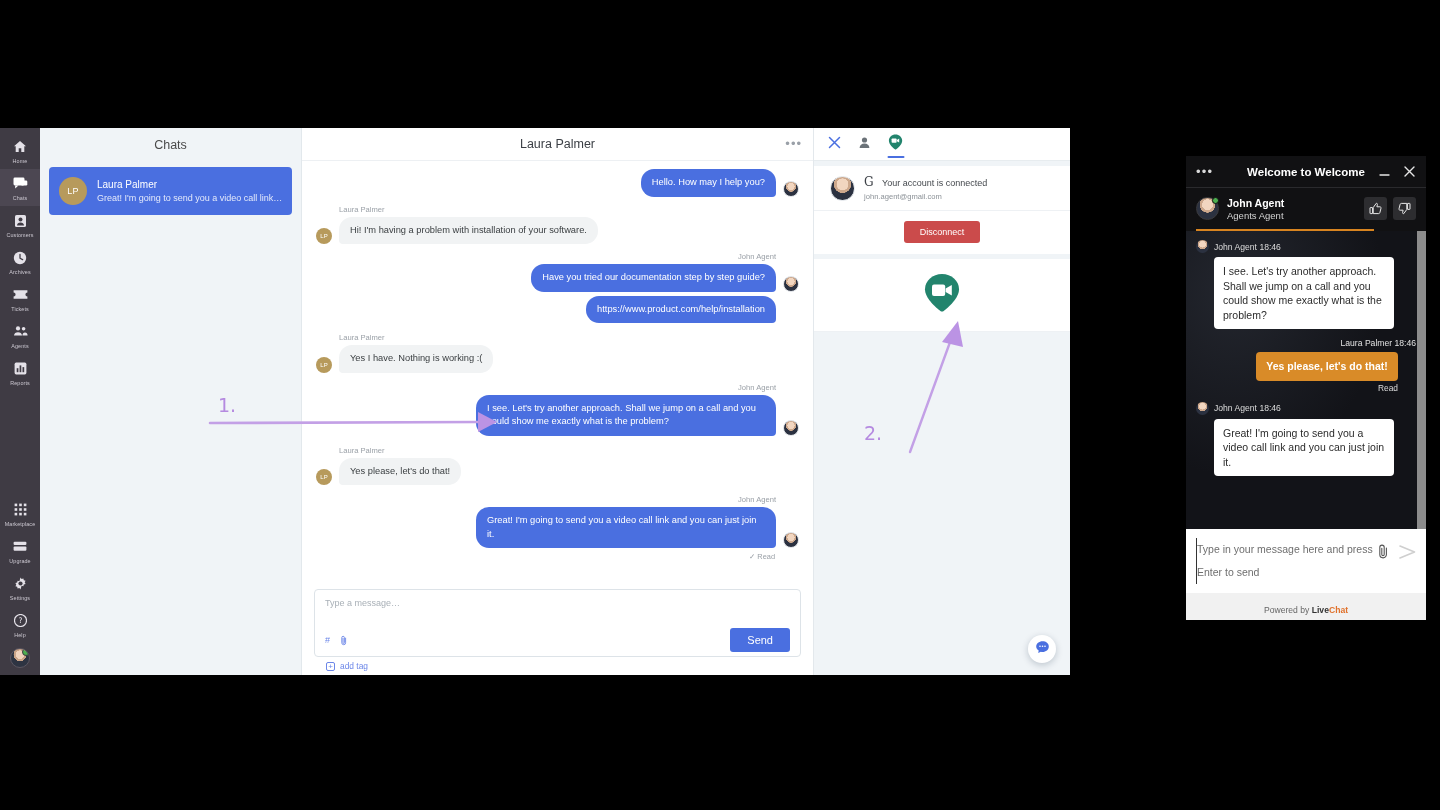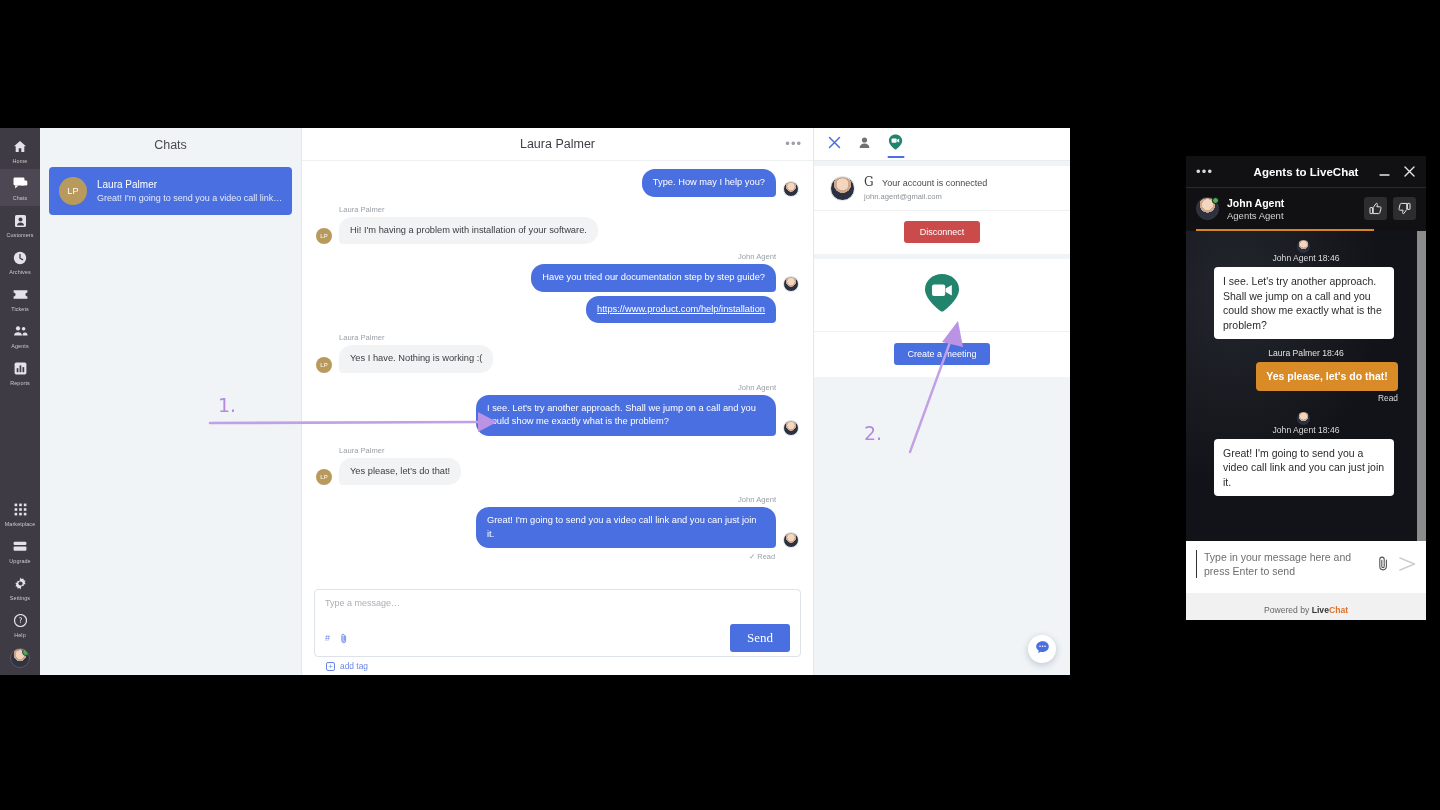--- a/index.html
+++ b/index.html
@@ -149,21 +149,21 @@
   }
   .msg-row.out .msg-author { text-align: right; }
   .bubble {
     border-radius: 13px;
     padding: 7px 11px;
     font-size: 9.3px;
     line-height: 13.5px;
   }
   .bubble.out { background: #4a6fe0; color: #fff; border-bottom-right-radius: 4px;}
   .bubble.in  { background: #f1f3f4; color: #3c4043; border-bottom-left-radius: 4px;}
-  .bubble.link { text-decoration: underline; }
+  .bubble.link { }
   .ava-sm {
     width: 16px; height: 16px; border-radius: 50%;
     flex: 0 0 16px;
     overflow: hidden;
   }
   .ava-agent {
     background: radial-gradient(circle at 50% 32%, #f2d6c0 0 30%, #cda88c 31% 44%, #2b3140 45% 100%);
     border: 1px solid #dfe2e6;
   }
   .ava-lp {
@@ -191,23 +191,23 @@
   #composer-placeholder { font-size: 9px; color: #a9b0b7; }
   #composer-bottom {
     margin-top: auto;
     display: flex; align-items: center;
   }
   .composer-ico { color: #6b86e8; font-size: 9px; margin-right: 11px; cursor: pointer; display:flex;}
   #send-btn {
     margin-left: auto;
     background: #4a6fe0; color: #fff;
     border: none; border-radius: 3px;
-    font-size: 13px; padding: 6px 17px;
+    font-size: 11px; padding: 6px 17px;
     cursor: pointer;
-    font-family: Liberation Serif, serif;
+    font-family: Liberation Sans, sans-serif;
   }
   #add-tag-row {
     display: flex; align-items: center;
     padding: 4px 0 0 12px;
   }
   #add-tag-plus {
     width: 9px; height: 9px;
     border: 1px solid #6b86e8; border-radius: 2px;
     color: #6b86e8; font-size: 8px; line-height: 7px;
     display: flex; align-items: center; justify-content: center;
@@ -344,21 +344,21 @@
       linear-gradient(160deg, #1a1c22 0%, #0c0d11 100%);
     padding: 9px 10px 6px 10px;
     position: relative;
     overflow: hidden;
   }
   #lc-scrollbar {
     position: absolute; right: 0; top: 0;
     width: 9px; height: 100%;
     background: #8c8c8c;
   }
-  .lc-meta { font-size: 8.6px; color: #ddd; display: flex; align-items: center; margin: 0 0 4px 0; flex-direction: column; }
+  .lc-meta { font-size: 8.6px; color: #ddd; display: flex; align-items: center; margin: 0 0 4px 0; }
   .lc-meta .ava {
     width: 13px; height: 13px; border-radius: 50%;
     background: radial-gradient(circle at 50% 32%, #f2d6c0 0 30%, #cda88c 31% 44%, #2b3140 45% 100%);
     margin-right: 5px; flex: 0 0 13px;
   }
   .lc-meta.right { justify-content: flex-end; color: #e2e2e2; }
   .lc-bubble-agent {
     background: #fff; color: #2b2b2b;
     border-radius: 4px;
     padding: 7px 9px;
@@ -375,22 +375,22 @@
     font-weight: bold;
   }
   .lc-read { text-align: right; font-size: 8.4px; color: #dcdcdc; margin: 0 18px 9px 0; }
   #lc-composer {
     background: #fff;
     padding: 9px 10px;
     display: flex; align-items: flex-start;
     min-height: 52px;
   }
   #lc-input-text {
-    font-size: 10.5px; line-height: 14px; color: #6e6e6e;
-    flex: 1; border-left: 1px solid #333; padding-left: 7px;
+    font-size: 10.5px; line-height: 23px; color: #6e6e6e;
+    flex: 1; border-left: 1px solid #333; padding-left: 0;
   }
   #lc-composer-icons { display: flex; align-items: center; gap: 9px; padding-top: 6px; }
   #lc-footer {
     background: #f1f1f1;
     text-align: center;
     font-size: 8.6px; color: #666;
     padding: 12px 0 5px 0;
   }
   #lc-footer b { color: #333; }
   #lc-footer .brand-chat { color: #e0712b; }
@@ -548,21 +548,21 @@
   <div id="chat-main-col">
     <div id="chat-main-header">
       <span id="chat-main-title">Laura Palmer</span>
       <span id="chat-more-btn">•••</span>
     </div>
 
     <div id="messages-scroll">
 
       <div class="msg-row out">
         <div class="msg-block">
-          <div class="bubble out">Type. How may I help you?</div>
+          <div class="bubble out">Hello. How may I help you?</div>
         </div>
         <div class="ava-sm ava-agent"></div>
       </div>
 
       <div class="msg-row in" style="margin-top:8px;">
         <div class="ava-sm ava-lp">LP</div>
         <div class="msg-block">
           <div class="msg-author">Laura Palmer</div>
           <div class="bubble in">Hi! I'm having a problem with installation of your software.</div>
         </div>
@@ -689,23 +689,20 @@
     <div id="meet-card">
       <div id="meet-logo-wrap">
         <span>
           <svg width="38" height="41" viewBox="0 0 38 41">
               <path d="M19 1C9.6 1 2 7.7 2 16.2c0 9 11 18.6 15.4 21.7 1 .7 2.3.7 3.3 0C25 34.8 36 25.2 36 16.2 36 7.7 28.4 1 19 1z" fill="#22846d"></path>
               <rect x="9" y="11.5" width="13.2" height="11.4" rx="2" fill="#fff"></rect>
               <path d="M22.6 15.6 L28.8 11.9 V22.6 L22.6 18.9z" fill="#fff"></path>
             </svg>
         </span>
       </div>
-      <div id="create-meeting-wrap">
-        <button id="create-meeting-btn">Create a meeting</button>
-      </div>
     </div>
 
     <div id="fab-chat">
       <span>
         <svg width="17" height="17" viewBox="0 0 17 17">
             <path d="M8.5 2.2c-3.5 0-6.3 2.3-6.3 5.2 0 1.7 1 3.2 2.5 4.1l-.5 2.6 2.7-1.4c.5.1 1 .2 1.6.2 3.5 0 6.3-2.3 6.3-5.5S12 2.2 8.5 2.2z" fill="#4a6fe0"></path>
             <circle cx="6" cy="7.3" r=".8" fill="#fff"></circle>
             <circle cx="8.5" cy="7.3" r=".8" fill="#fff"></circle>
             <circle cx="11" cy="7.3" r=".8" fill="#fff"></circle>
           </svg>
@@ -726,21 +723,21 @@
     <path d="M942 342 L958 321 L963 347 Z" fill="#bb93e4"></path>
   </g>
   <text class="anno-num-svg" x="218" y="412" fill="#b58ae0" font-size="19" font-family="DejaVu Sans">1.</text>
   <text class="anno-num-svg" x="864" y="440" fill="#b58ae0" font-size="19" font-family="DejaVu Sans">2.</text>
 </svg>
 
 <div id="livechat">
 
   <div id="lc-titlebar">
     <span id="lc-dots">•••</span>
-    <span id="lc-title">Agents to LiveChat</span>
+    <span id="lc-title">Welcome to Welcome</span>
     <span id="lc-winbtns">
       <span class="lc-winbtn">
         <svg width="13" height="11" viewBox="0 0 13 11">
             <path d="M2 9 H11" stroke="#e6e6e6" stroke-width="1.3" stroke-linecap="round"></path>
           </svg>
       </span>
       <span class="lc-winbtn">
         <svg width="13" height="13" viewBox="0 0 13 13">
             <path d="M2 2 L11 11 M11 2 L2 11" stroke="#e6e6e6" stroke-width="1.4" stroke-linecap="round"></path>
           </svg>

